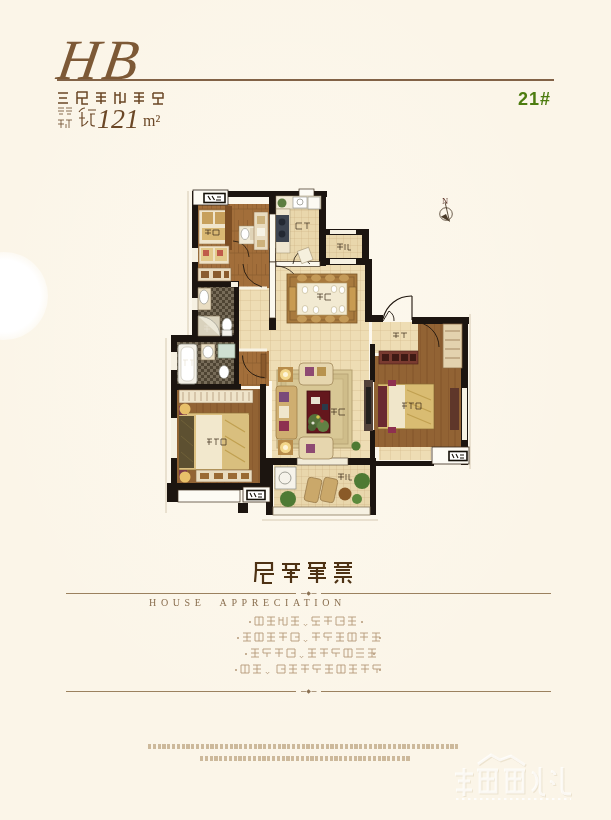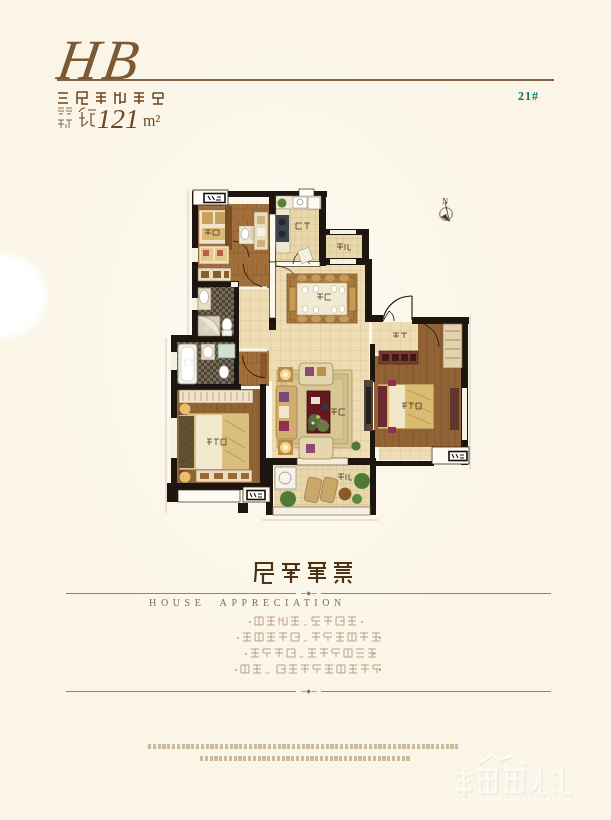--- a/index.html
+++ b/index.html
@@ -34,21 +34,21 @@
 <path d="M1,4h6M1,7h6M2,10h4M9,4h6M9,7h6M10,10h4"></path>
 <path d="M1,16h6M4,16v8M1,20h6M9,16h6M9,20v4M12,16v8"></path>
 <g stroke-width="1.2">
         <path d="M22,8c2-3,4-4,6-4M22,14h6M25,8v14c3-1,5-3,6-5M31,6h8M33,10h5M34,10v10c0,2,2,2,4,2"></path>
       </g>
 </g>
 <text x="40" y="24" font-family="Liberation Serif,serif" font-style="italic" font-size="28" fill="#6b4726">121</text>
 <text x="86" y="22" font-family="Liberation Serif,serif" font-size="16" fill="#6b4726">m²</text>
 </svg>
 
-<div class="abs" style="left:518px;top:89px;font-family:Liberation Serif, serif;font-size:12px;font-weight:bold;color:#0f766e;letter-spacing:1px;">21#</div>
+<div class="abs" style="left:518px;top:89px;font-family:Liberation Sans, sans-serif;font-size:18px;font-weight:bold;color:#4d7c0f;letter-spacing:1px;">21#</div>
 
 <svg class="abs" style="left:0;top:0;" width="611" height="820" viewBox="0 0 611 820">
 <defs>
 <pattern id="tile" width="7" height="7" patternUnits="userSpaceOnUse">
   <rect width="7" height="7" fill="#e9d7ac"></rect>
   <path d="M0,0H7M0,0V7" stroke="#cbb283" stroke-width="0.6" fill="none"></path>
 </pattern>
 <pattern id="tileL" width="10" height="10" patternUnits="userSpaceOnUse">
   <rect width="10" height="10" fill="#eeddb4"></rect>
   <path d="M0,0H10M0,0V10" stroke="#d2ba8c" stroke-width="0.7" fill="none"></path>

